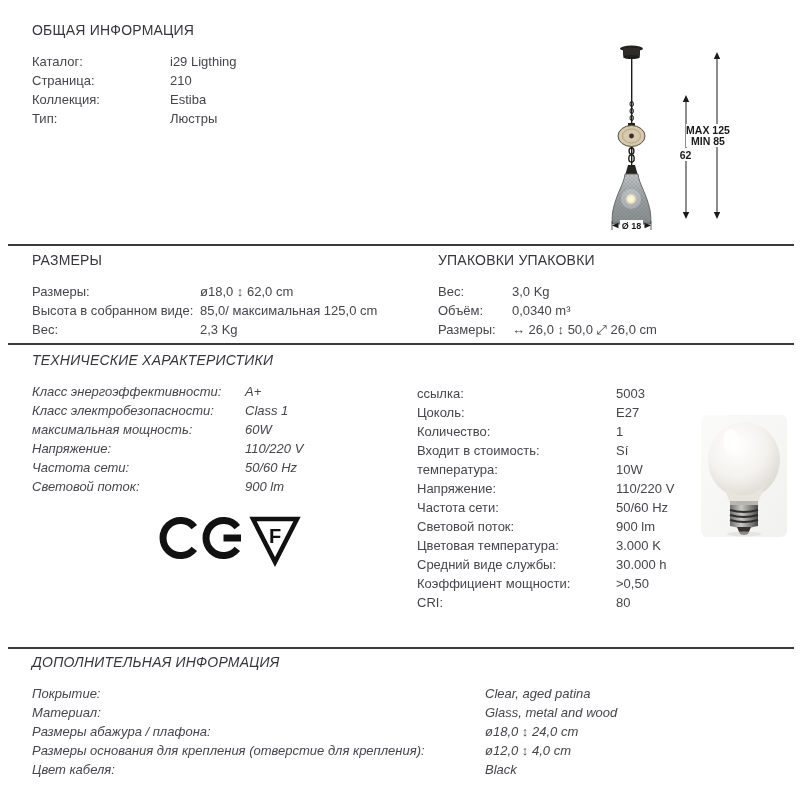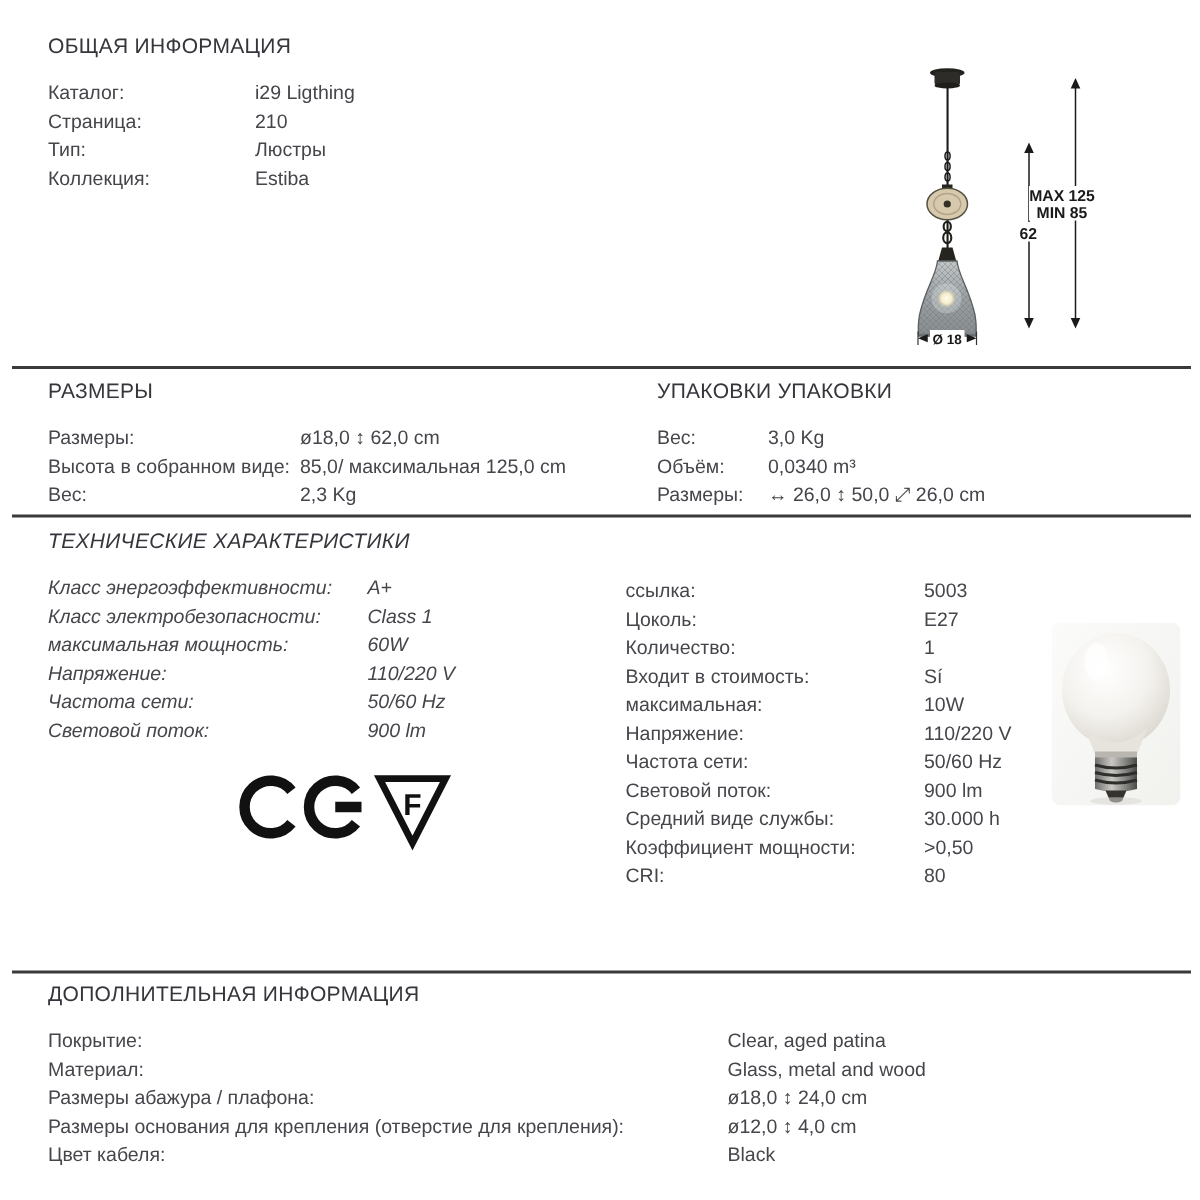--- a/index.html
+++ b/index.html
@@ -22,45 +22,45 @@
   #figure-wrap{left:598px;top:40px;width:170px;height:200px;}
   #div1{top:244px;}
   #sec-dimensions{left:32px;top:252px;width:400px;--lw:168px;}
   #sec-packaging{left:438px;top:252px;width:350px;--lw:74px;}
   #div2{top:343px;}
   #sec-technical{left:32px;top:352px;width:375px;font-style:italic;--lw:213px;}
   #marks-wrap{left:158px;top:514px;width:145px;height:54px;}
   #sec-lamp{left:417px;top:384px;width:380px;--lw:199px;}
   #bulb-wrap{left:701px;top:415px;width:86px;height:122px;}
   #div3{top:647px;}
-  #sec-additional{left:32px;top:654px;width:720px;--lw:453px;}
+  #sec-additional{left:32px;top:654px;width:720px;font-style:italic;--lw:453px;}
   svg{display:block;}
   .dim-text{font-family:"Liberation Sans","DejaVu Sans",sans-serif;font-weight:700;fill:#1a1a1a;}
 </style>
 </head>
 <body>
 
 <div class="section" id="sec-general">
   <h2 class="sec-title">ОБЩАЯ ИНФОРМАЦИЯ</h2>
   <div class="rows">
       <div class="row">
         <span class="lbl">Каталог:</span>
         <span class="val">i29 Ligthing</span>
       </div>
       <div class="row">
         <span class="lbl">Страница:</span>
         <span class="val">210</span>
       </div>
       <div class="row">
+        <span class="lbl">Коллекция:</span>
+        <span class="val">Estiba</span>
+      </div>
+      <div class="row">
         <span class="lbl">Тип:</span>
         <span class="val">Люстры</span>
-      </div>
-      <div class="row">
-        <span class="lbl">Коллекция:</span>
-        <span class="val">Estiba</span>
       </div>
     </div>
 </div>
 
 <div class="section" id="figure-wrap">
   <svg width="170" height="200" viewBox="0 0 170 200">
     <defs>
       <linearGradient id="shadeGrad" x1="0" y1="0" x2="0" y2="1">
         <stop offset="0" stop-color="#c3c7c8"></stop>
         <stop offset="0.5" stop-color="#9aa0a2"></stop>
@@ -235,34 +235,38 @@
       </div>
       <div class="row">
         <span class="lbl">Количество:</span>
         <span class="val">1</span>
       </div>
       <div class="row">
         <span class="lbl">Входит в стоимость:</span>
         <span class="val">Sí</span>
       </div>
       <div class="row">
-        <span class="lbl">максимальная:</span>
+        <span class="lbl">температура:</span>
         <span class="val">10W</span>
       </div>
       <div class="row">
         <span class="lbl">Напряжение:</span>
         <span class="val">110/220 V</span>
       </div>
       <div class="row">
         <span class="lbl">Частота сети:</span>
         <span class="val">50/60 Hz</span>
       </div>
       <div class="row">
         <span class="lbl">Световой поток:</span>
         <span class="val">900 lm</span>
+      </div>
+      <div class="row">
+        <span class="lbl">Цветовая температура:</span>
+        <span class="val">3.000 K</span>
       </div>
       <div class="row">
         <span class="lbl">Средний виде службы:</span>
         <span class="val">30.000 h</span>
       </div>
       <div class="row">
         <span class="lbl">Коэффициент мощности:</span>
         <span class="val">&gt;0,50</span>
       </div>
       <div class="row">

